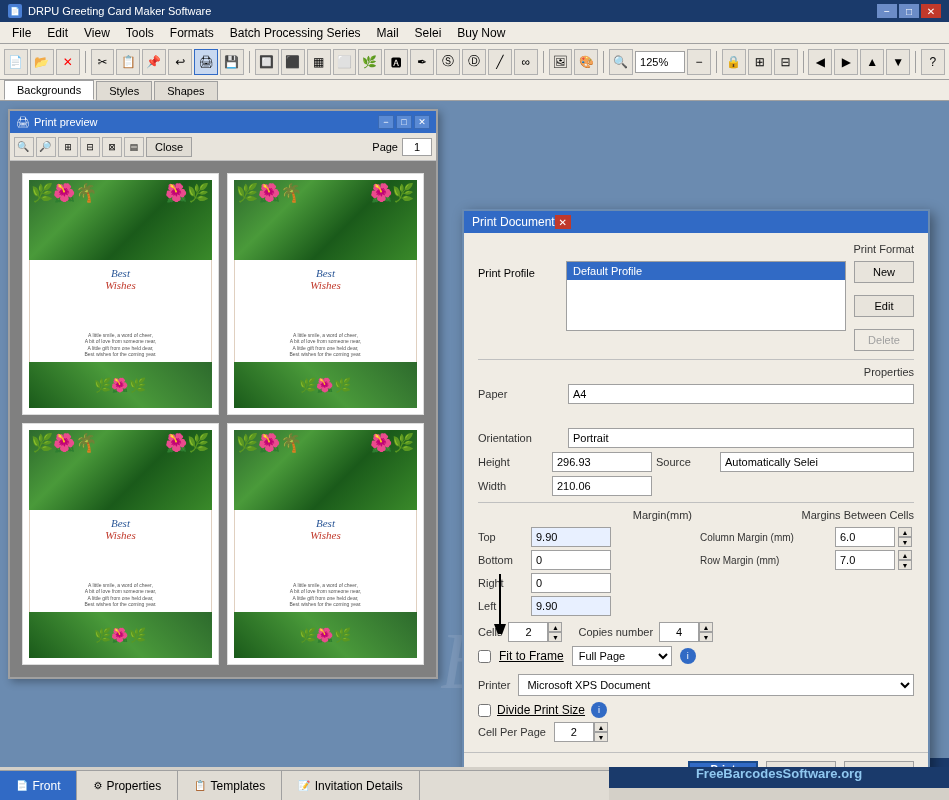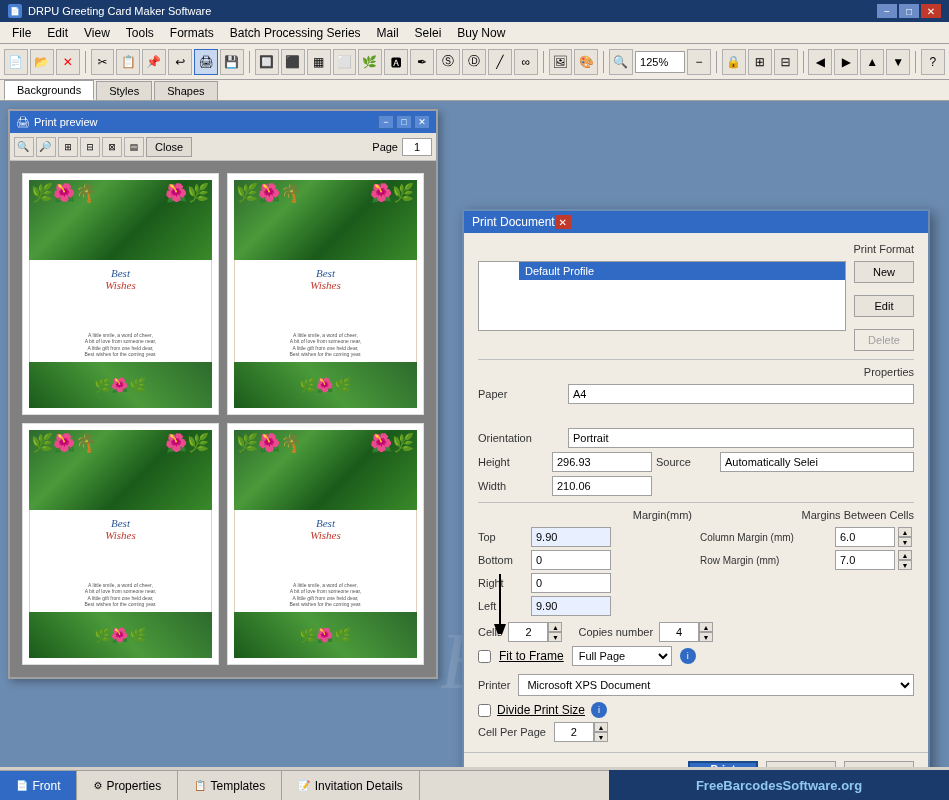--- a/index.html
+++ b/index.html
@@ -48,21 +48,21 @@
     .card { background: white; border: 1px solid #ddd; display: flex; flex-direction: column; align-items: center; justify-content: space-between; padding: 6px; position: relative; overflow: hidden; font-size: 7px; }
 
     
     .print-dialog { position: absolute; left: 462px; top: 108px; width: 468px; background: #f0ece4; border: 2px solid #6b8bb0; box-shadow: 4px 4px 12px rgba(0,0,0,0.4); z-index: 20; }
     .dialog-titlebar { background: #316ac5; color: white; height: 22px; display: flex; align-items: center; padding: 0 8px; font-size: 12px; }
     .dialog-close { width: 16px; height: 14px; background: #c0392b; border: none; color: white; cursor: pointer; font-size: 10px; display: flex; align-items: center; justify-content: center; }
     .dialog-body { padding: 10px 14px; }
     .section-label { font-size: 11px; font-weight: normal; color: #333; margin-bottom: 6px; text-align: right; }
     .profile-row { display: flex; gap: 8px; margin-bottom: 8px; }
     .profile-label { width: 80px; font-size: 11px; line-height: 24px; }
-    .profile-list { flex: 1; height: 70px; border: 1px solid #a0a0a0; background: white; overflow-y: auto; padding-left: 40px; }
+    .profile-list { flex: 1; height: 70px; border: 1px solid #a0a0a0; background: white; overflow-y: auto; }
     .profile-item { padding: 3px 6px; font-size: 11px; background: #316ac5; color: white; cursor: pointer; }
     .profile-btns { display: flex; flex-direction: column; gap: 12px; }
     .dialog-btn { width: 60px; height: 22px; background: #e8e4dc; border: 1px solid #a0a0a0; font-size: 11px; cursor: pointer; }
     .dialog-btn:disabled { color: #a0a0a0; background: #f0ece4; }
     .prop-label { font-size: 11px; color: #333; }
     .prop-input { height: 20px; border: 1px solid #a0a0a0; background: white; font-size: 11px; padding: 0 4px; width: 100%; }
     .cells-row { display: flex; align-items: center; gap: 6px; }
     .spinner { display: flex; align-items: center; }
     .spinner-input { width: 40px; height: 20px; border: 1px solid #a0a0a0; background: white; font-size: 11px; padding: 0 2px; text-align: center; }
     .spinner-btns { display: flex; flex-direction: column; }
@@ -78,21 +78,21 @@
     .footer-btn { width: 70px; height: 24px; background: #e8e4dc; border: 1px solid #a0a0a0; font-size: 11px; cursor: pointer; }
     .preview-btn-highlight { background: #316ac5; color: white; border: 2px solid #1a4a8a; font-weight: bold; }
 
     
     .bottom-tabs { position: absolute; bottom: 0; left: 0; right: 340px; height: 30px; background: #e0dcd4; display: flex; align-items: center; border-top: 1px solid #a0a0a0; }
     .bottom-tab { padding: 4px 16px; font-size: 12px; cursor: pointer; display: flex; align-items: center; gap: 4px; border-right: 1px solid #a0a0a0; height: 100%; }
     .bottom-tab.active { background: #316ac5; color: white; }
     .bottom-tab-icon { font-size: 10px; }
 
     
-    .bottom-right { position: absolute; bottom: 0; right: 0; width: 340px; height: 30px; background: #1a3a6b; display: flex; align-items: center; justify-content: center; color: #90c8f0; font-size: 13px; font-weight: bold; }
+    .bottom-right { position: absolute; bottom: 12px; right: 0; width: 340px; height: 30px; background: #1a3a6b; display: flex; align-items: center; justify-content: center; color: #90c8f0; font-size: 13px; font-weight: bold; }
 
     
     .canvas-area { position: absolute; left: 0; top: 0; right: 0; bottom: 0; background: #6b8bb0; }
   </style>
 </head>
 <body>
 
 <div class="title-bar">
   <div class="title-bar-left">
     <div class="title-bar-icon">📄</div>
@@ -283,20 +283,21 @@
 
   <div class="print-dialog">
     <div class="dialog-titlebar">
       <span>Print Document</span>
       <button class="dialog-close">✕</button>
     </div>
     <div class="dialog-body">
 
       <div class="section-label">Print Format</div>
       <div class="profile-row">
+        <div class="profile-label">Print Profile</div>
         <div class="profile-list">
           <div class="profile-item">Default Profile</div>
         </div>
         <div class="profile-btns">
           <button class="dialog-btn">New</button>
           <button class="dialog-btn">Edit</button>
           <button class="dialog-btn" disabled="">Delete</button>
         </div>
       </div>
 

